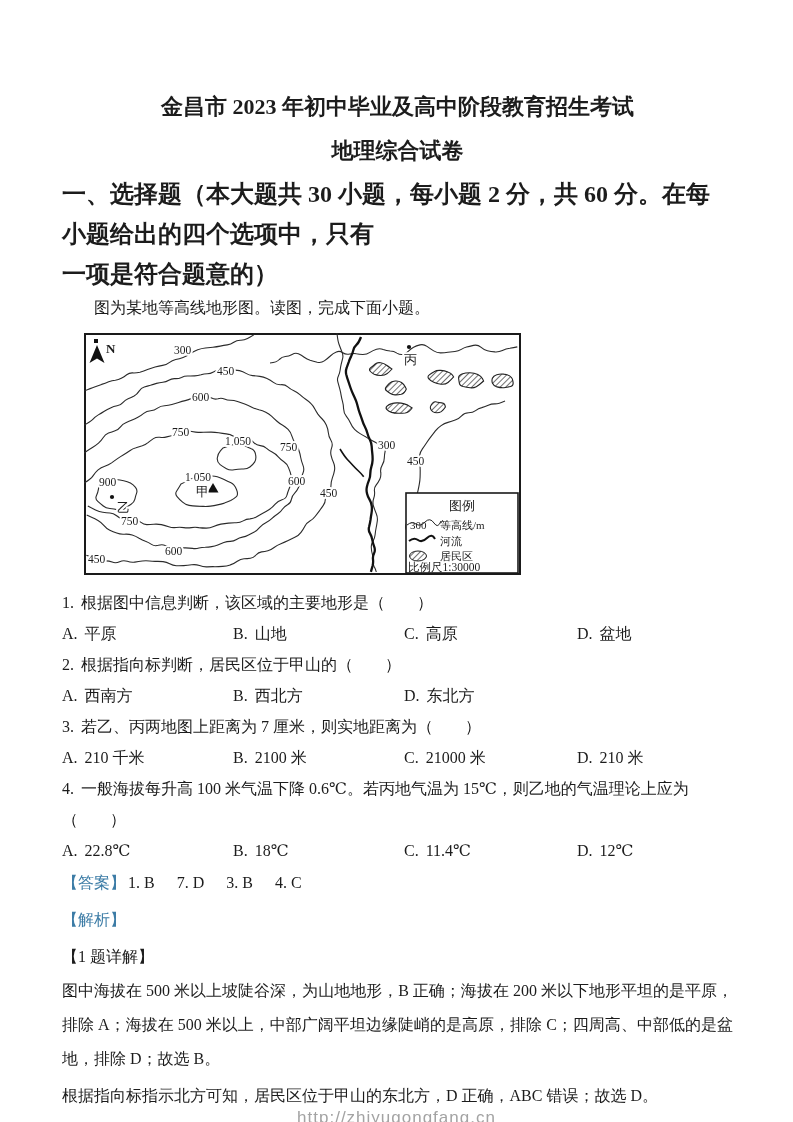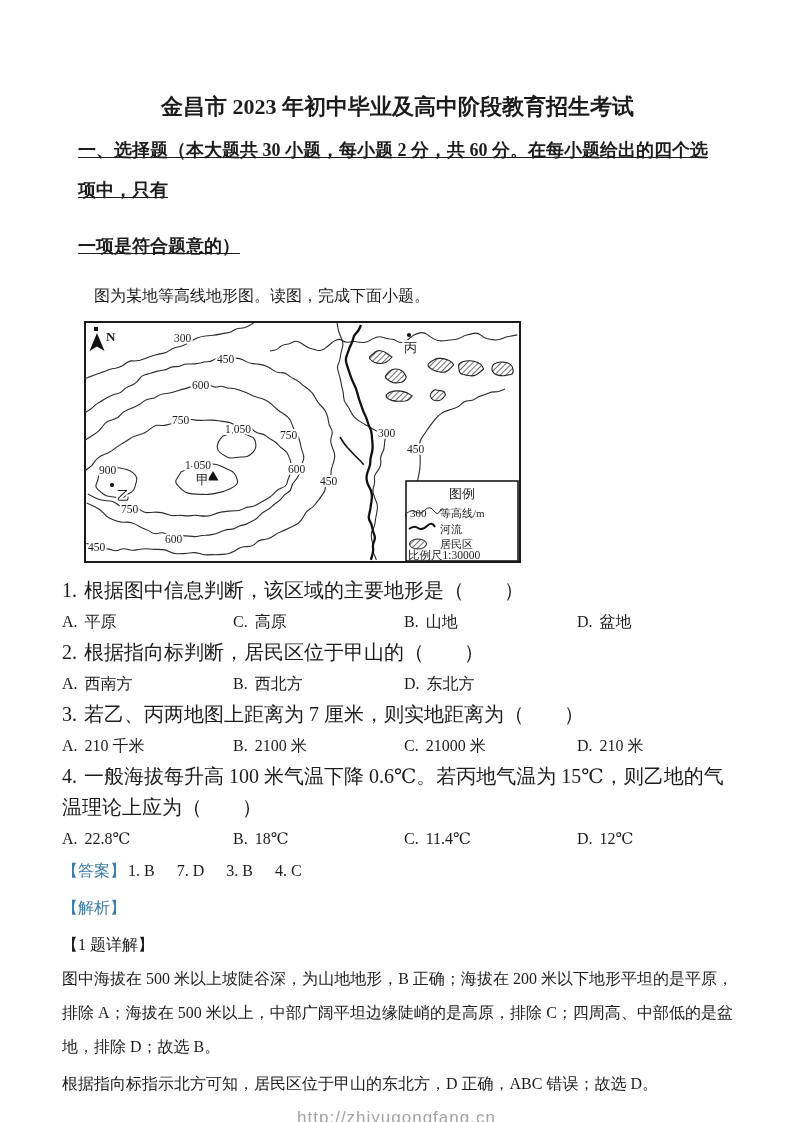--- a/index.html
+++ b/index.html
@@ -13,26 +13,26 @@
   }
   .content{padding:0 60px 0 62px;}
   .title{
     margin:0;padding-top:92px;
     text-align:center;font-size:22px;font-weight:bold;line-height:30px;
   }
   .subtitle{
     margin:14px 0 0 0;
     text-align:center;font-size:22px;font-weight:bold;line-height:30px;
   }
-  .heading{margin:16px;font-size:18px;font-weight:bold;line-height:40px;text-decoration:underline;}
+  .heading{margin:0;font-size:24px;font-weight:bold;line-height:40px;}
   .heading.first{margin-top:8px;}
   .intro{margin:0;font-size:16px;line-height:27px;text-indent:2em;}
   .map-wrap{margin:12px 0 0 22px;width:437px;height:242px;}
   .qblock{margin-top:12px;}
-  .qline{font-size:20px;line-height:31px;}
+  .qline{font-size:16px;line-height:31px;}
   .qnum{margin-right:7px;}
   .opts{
     display:grid;grid-template-columns:171px 171px 173px 1fr;
     font-size:16px;line-height:31px;
   }
   .optlabel{margin-right:7px;}
   .ansrow{font-size:16px;line-height:31px;margin-top:1px;}
   .teal{color:#3c7ca6;}
   .ansitem{margin-left:2px;margin-right:20px;}
   .analysis-label{font-size:16px;line-height:31px;margin-top:6px;}
@@ -61,20 +61,21 @@
     paint-order:stroke;stroke:#ffffff;stroke-width:4px;stroke-linejoin:round;
   }
   .legendtext{font-size:11px;}
 </style>
 </head>
 <body>
 
 <div class="page">
   <div class="content">
     <h1 class="title">金昌市 2023 年初中毕业及高中阶段教育招生考试</h1>
+    <h2 class="subtitle">地理综合试卷</h2>
 
     <p class="heading first">一、选择题（本大题共 30 小题，每小题 2 分，共 60 分。在每小题给出的四个选项中，只有</p>
     <p class="heading">一项是符合题意的）</p>
 
     <p class="intro">图为某地等高线地形图。读图，完成下面小题。</p>
 
     <div class="map-wrap">
       <svg id="mapsvg" width="437" height="242" viewBox="0 0 437 242" xmlns="http://www.w3.org/2000/svg">
         <defs>
           <pattern id="hatch" width="4" height="4" patternUnits="userSpaceOnUse" patternTransform="rotate(45)">
@@ -154,22 +155,22 @@
           <path d="M13,12 L20.5,30 L13,25.5 L5.5,30 Z" fill="#111"></path>
           <text x="22" y="20" style="font-size:13px;font-weight:bold;">N</text>
         </g>
       </svg>
     </div>
 
     <div class="qblock">
       <div class="qline"><span class="qnum">1.</span><span>根据图中信息判断，该区域的主要地形是（　　）</span></div>
       <div class="opts">
         <div><span class="optlabel">A.</span><span>平原</span></div>
+        <div><span class="optlabel">B.</span><span>山地</span></div>
         <div><span class="optlabel">C.</span><span>高原</span></div>
-        <div><span class="optlabel">B.</span><span>山地</span></div>
         <div><span class="optlabel">D.</span><span>盆地</span></div>
       </div>
 
       <div class="qline"><span class="qnum">2.</span><span>根据指向标判断，居民区位于甲山的（　　）</span></div>
       <div class="opts">
         <div><span class="optlabel">A.</span><span>西南方</span></div>
         <div><span class="optlabel">B.</span><span>西北方</span></div>
         <div><span class="optlabel">D.</span><span>东北方</span></div>
       </div>
 

